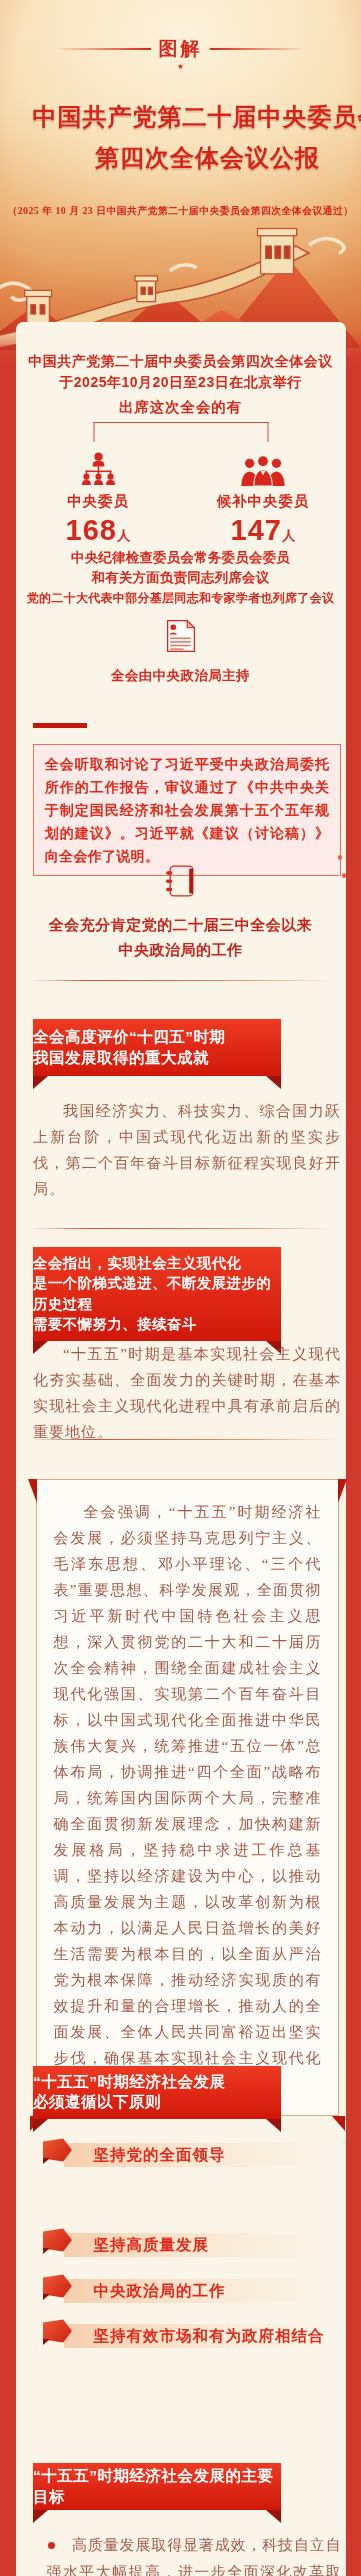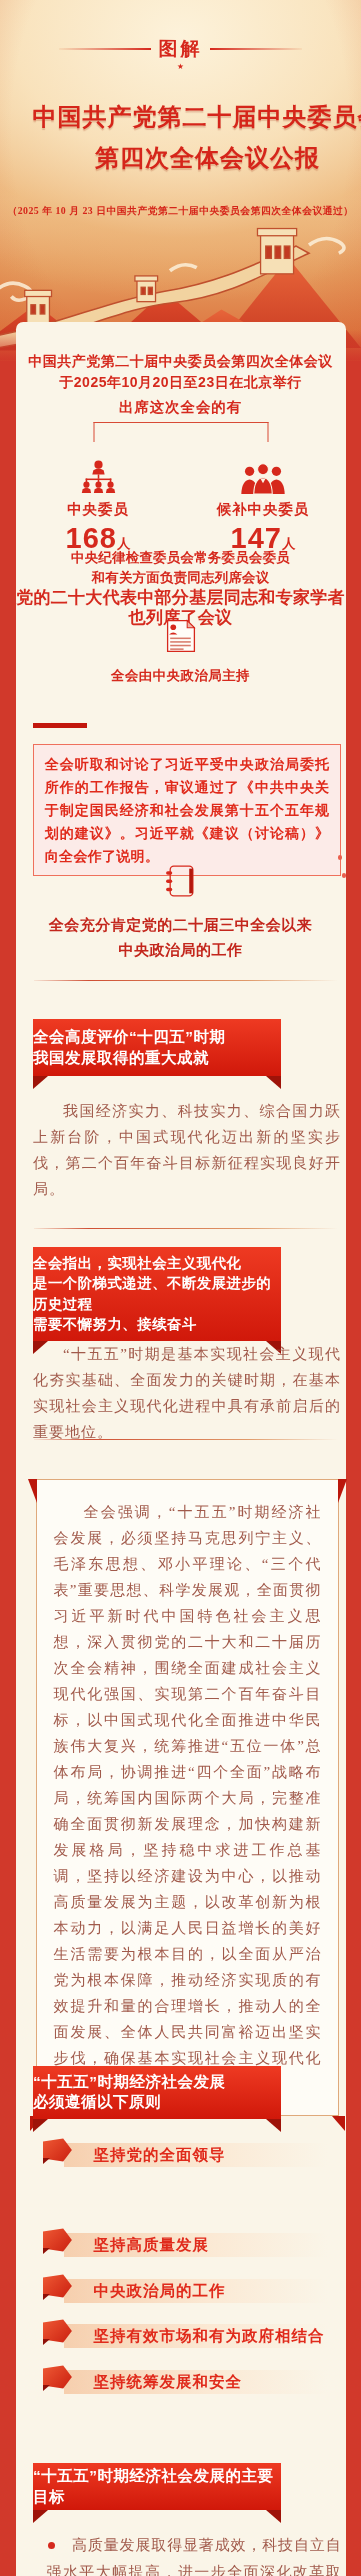--- a/index.html
+++ b/index.html
@@ -45,30 +45,30 @@
   .abs{position:absolute;}
   .ctr{left:0;right:0;text-align:center;}
 
   .red-strong{color:#d5291d;font-weight:bold;}
   .intro-heading{top:29px;font-size:14px;line-height:20.6px;letter-spacing:0.5px;}
   .attend-label{top:76px;font-size:14.4px;letter-spacing:1px;}
 
   .bracket{top:100px;left:50%;transform:translateX(-50%);width:173px;height:18.5px;
     border-top:1px solid #d84a35;border-left:1px solid #d84a35;border-right:1px solid #d84a35;}
 
-  .cols{top:138px;left:0;right:0;display:flex;}
+  .cols{top:130px;left:0;right:0;display:flex;}
   .col{flex:1;text-align:center;}
   .col .icon-wrap{height:34px;display:flex;align-items:flex-end;justify-content:center;}
   .role{margin-top:6.2px;font-size:14.4px;font-weight:bold;color:#d5291d;letter-spacing:1px;}
   .count-row{margin-top:3.1px;color:#d5291d;font-weight:bold;}
   .count-num{font-size:29px;letter-spacing:1px;}
   .count-unit{font-size:13.4px;}
 
   .observers{top:226px;font-size:13.4px;line-height:20px;letter-spacing:0.3px;}
-  .observers .small{font-size:17px;}
+  .observers .small{font-size:12px;}
   .doc-icon-wrap{top:297px;}
   .host{top:344px;font-size:13.4px;line-height:20.6px;letter-spacing:0.5px;}
 
   .bar-decor{top:401px;left:17px;width:54px;height:4.6px;background:#c2170d;}
   .report-box{
     top:422px;left:17.5px;width:308px;box-sizing:border-box;
     background:#fcebe8;border:0.5px solid #ef705c;
     padding:7.7px 10.8px;text-align:justify;
     font-size:14px;line-height:23px;font-weight:bold;color:#e02a1b;letter-spacing:0.3px;
   }
@@ -391,28 +391,20 @@
       <div class="ptext">中央政治局的工作</div>
     </div>
     <div class="abs pitem i5">
       <div class="pbar"></div>
       <div class="pflag">
           <span class="body"></span>
           <span class="fold2"></span>
         </div>
       <div class="ptext">坚持有效市场和有为政府相结合</div>
     </div>
-    <div class="abs pitem i6">
-      <div class="pbar"></div>
-      <div class="pflag">
-          <span class="body"></span>
-          <span class="fold2"></span>
-        </div>
-      <div class="ptext">坚持统筹发展和安全</div>
-    </div>
 
     <div class="abs ribbon r4">
       <div>“十五五”时期经济社会发展的主要目标</div>
     </div>
 
     <div class="abs bullets">
       <div class="bullet">高质量发展取得显著成效，科技自立自强水平大幅提高，进一步全面深化改革取得新突破，社会文明程度明显提升，人民生活品质不断提高，美丽中国建设取得新的重大进展，国家安全屏障更加巩固。</div>
 
     </div>
 

